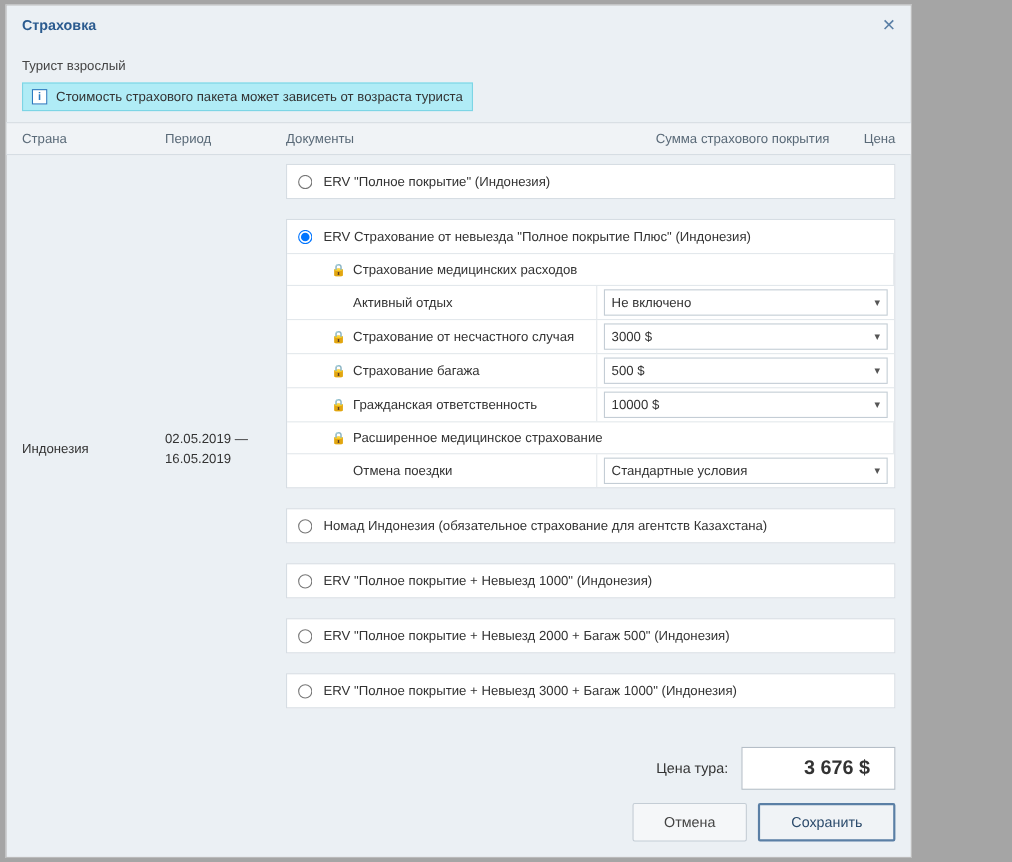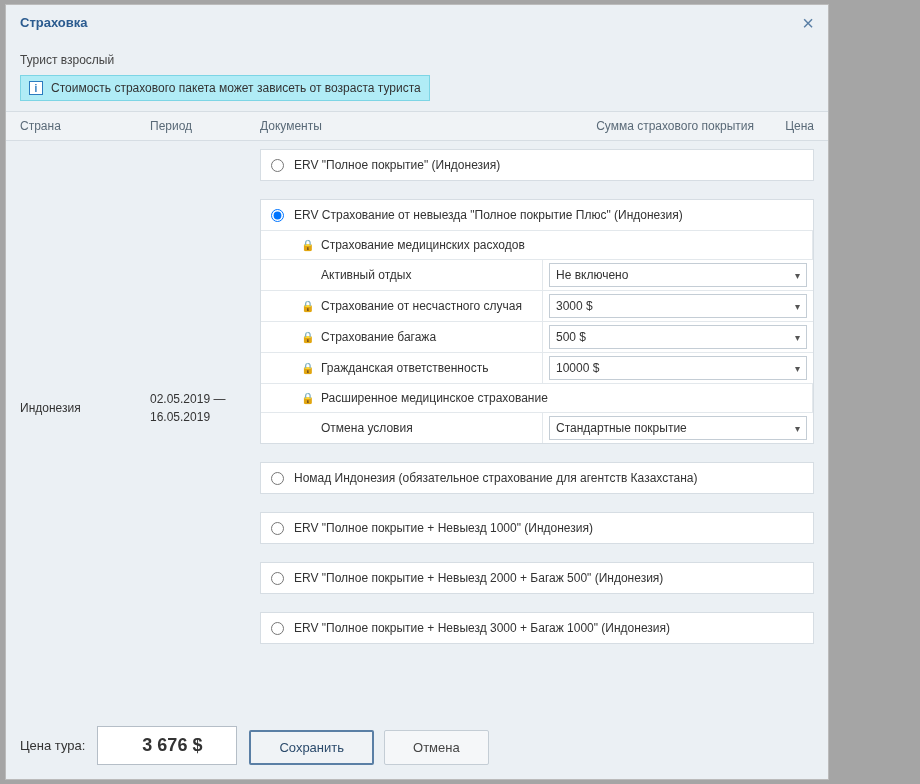--- a/index.html
+++ b/index.html
@@ -144,33 +144,34 @@
   color: #555;
   font-size: 10px;
 }
 .footer {
   position: absolute;
   bottom: 0;
   left: 0;
   right: 0;
   padding: 14px;
   display: flex;
+  flex-direction: column;
   align-items: flex-end;
   gap: 12px;
 }
 .price-row {
   display: flex;
   align-items: center;
   gap: 12px;
 }
 .price-label { color: #333; font-size: 13px; }
 .price-box {
   border: 1px solid #b5bec7;
   background: #fff;
-  padding: 8px 34px;
+  padding: 8px 22px;
   font-size: 18px;
   font-weight: bold;
   color: #333;
   min-width: 140px;
   text-align: right;
 }
 .btn-row { display: flex; gap: 10px; }
 .btn {
   padding: 8px 28px;
   font-size: 13px;
@@ -283,25 +284,25 @@
           </div>
           <div class="sub-row">
             <div class="sub-cell-label">
               <span class="lock-icon">🔒</span>
               <span>Расширенное медицинское страхование</span>
             </div>
           </div>
           <div class="sub-row">
             <div class="sub-cell-label">
               <span class="lock-icon"></span>
-              <span>Отмена условия</span>
-            </div>
-            <div class="sub-cell-value">
-              <div class="sel">
-                  <span>Стандартные покрытие</span>
+              <span>Отмена поездки</span>
+            </div>
+            <div class="sub-cell-value">
+              <div class="sel">
+                  <span>Стандартные условия</span>
                 </div>
             </div>
           </div>
         </div>
       </div>
 
       <div class="pkg">
         <label class="pkg-head">
           <input type="radio" name="pkg" style="">
           <span class="pkg-label">Номад Индонезия (обязательное страхование для агентств Казахстана)</span>
@@ -331,17 +332,17 @@
 
     </div>
   </div>
 
   <div class="footer">
     <div class="price-row">
       <span class="price-label">Цена тура:</span>
       <div class="price-box">3 676 $</div>
     </div>
     <div class="btn-row">
+      <button class="btn btn-secondary">Отмена</button>
       <button class="btn btn-primary">Сохранить</button>
-      <button class="btn btn-secondary">Отмена</button>
     </div>
   </div>
 </div>
 
 </body></html>

